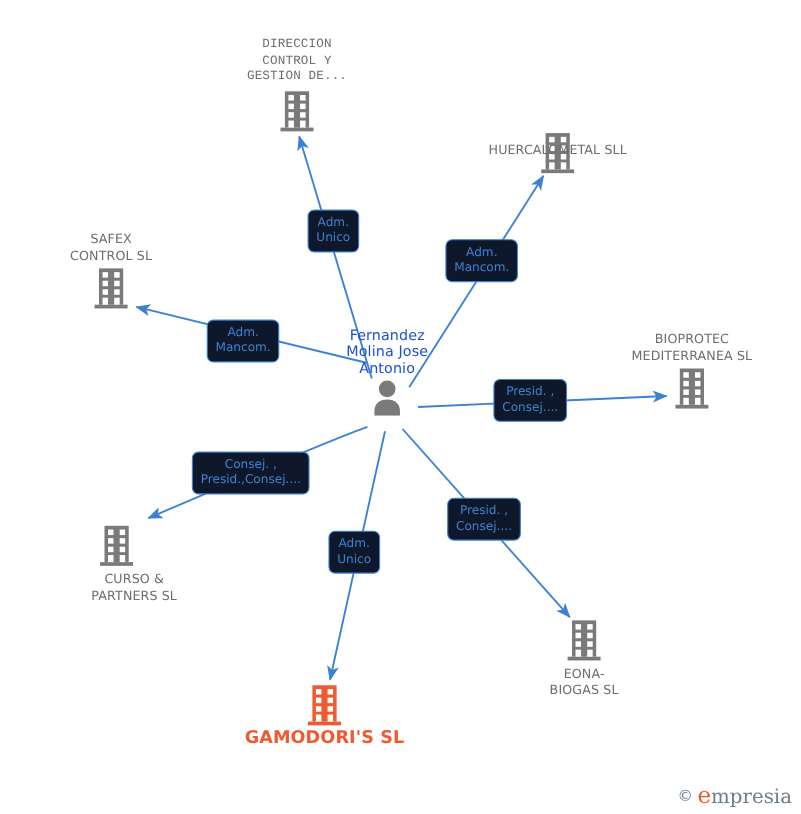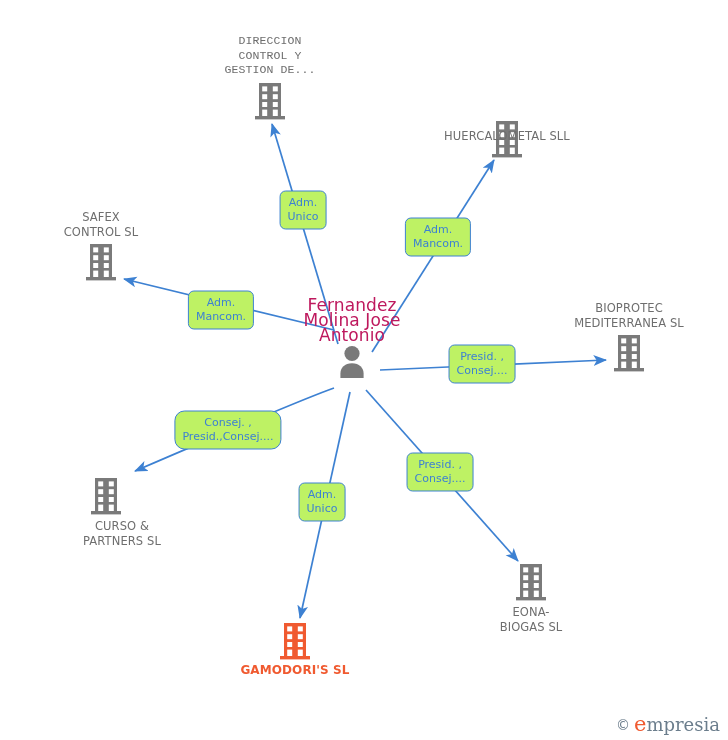--- a/index.html
+++ b/index.html
@@ -49,37 +49,37 @@
     margin: 0 auto;
     width: 34px;
     height: 40px;
   }
   .node.company .node-label {
     color: #6e6e6e;
   }
   .node.highlight .node-label {
     color: #f05a30;
     font-weight: bold;
-    font-size: 12px;
+    font-size: 16px;
   }
   .node.person .node-label {
-    color: #be185d;
-    font-size: 17px;
+    color: #1d4ed8;
+    font-size: 13px;
     line-height: 15px;
   }
   .node.person .node-icon {
     width: 34px;
     height: 34px;
   }
 
   
   .edge-label {
     position: absolute;
     box-sizing: border-box;
-    background: #bef264;
+    background: #0f172a;
     border: 1.6px solid #3d81d2;
     border-radius: 6px;
     color: #3d81d2;
     font-size: 11px;
     line-height: 14px;
     text-align: center;
     padding: 4px 7px 5px 7px;
     white-space: pre-line;
     z-index: 5;
     transform: translate(-50%, -50%);
@@ -259,21 +259,21 @@
 
   <div id="edge-labels">
       <div class="edge-label" style="left: 303px; top: 210px;">Adm.
 Unico</div>
       <div class="edge-label" style="left: 438px; top: 237px;">Adm.
 Mancom.</div>
       <div class="edge-label" style="left: 221px; top: 310px;">Adm.
 Mancom.</div>
       <div class="edge-label" style="left: 482px; top: 364px;">Presid. ,
 Consej....</div>
-      <div class="edge-label" style="left: 228px; top: 430px; border-radius: 10px;">Consej. ,
+      <div class="edge-label" style="left: 228px; top: 430px;">Consej. ,
 Presid.,Consej....</div>
       <div class="edge-label" style="left: 440px; top: 472px;">Presid. ,
 Consej....</div>
       <div class="edge-label" style="left: 322px; top: 502px;">Adm.
 Unico</div>
     </div>
 
   <div id="watermark">
     <span class="copy">©</span>
     <span class="brand"><span class="e">e</span><span>mpresia</span></span>

